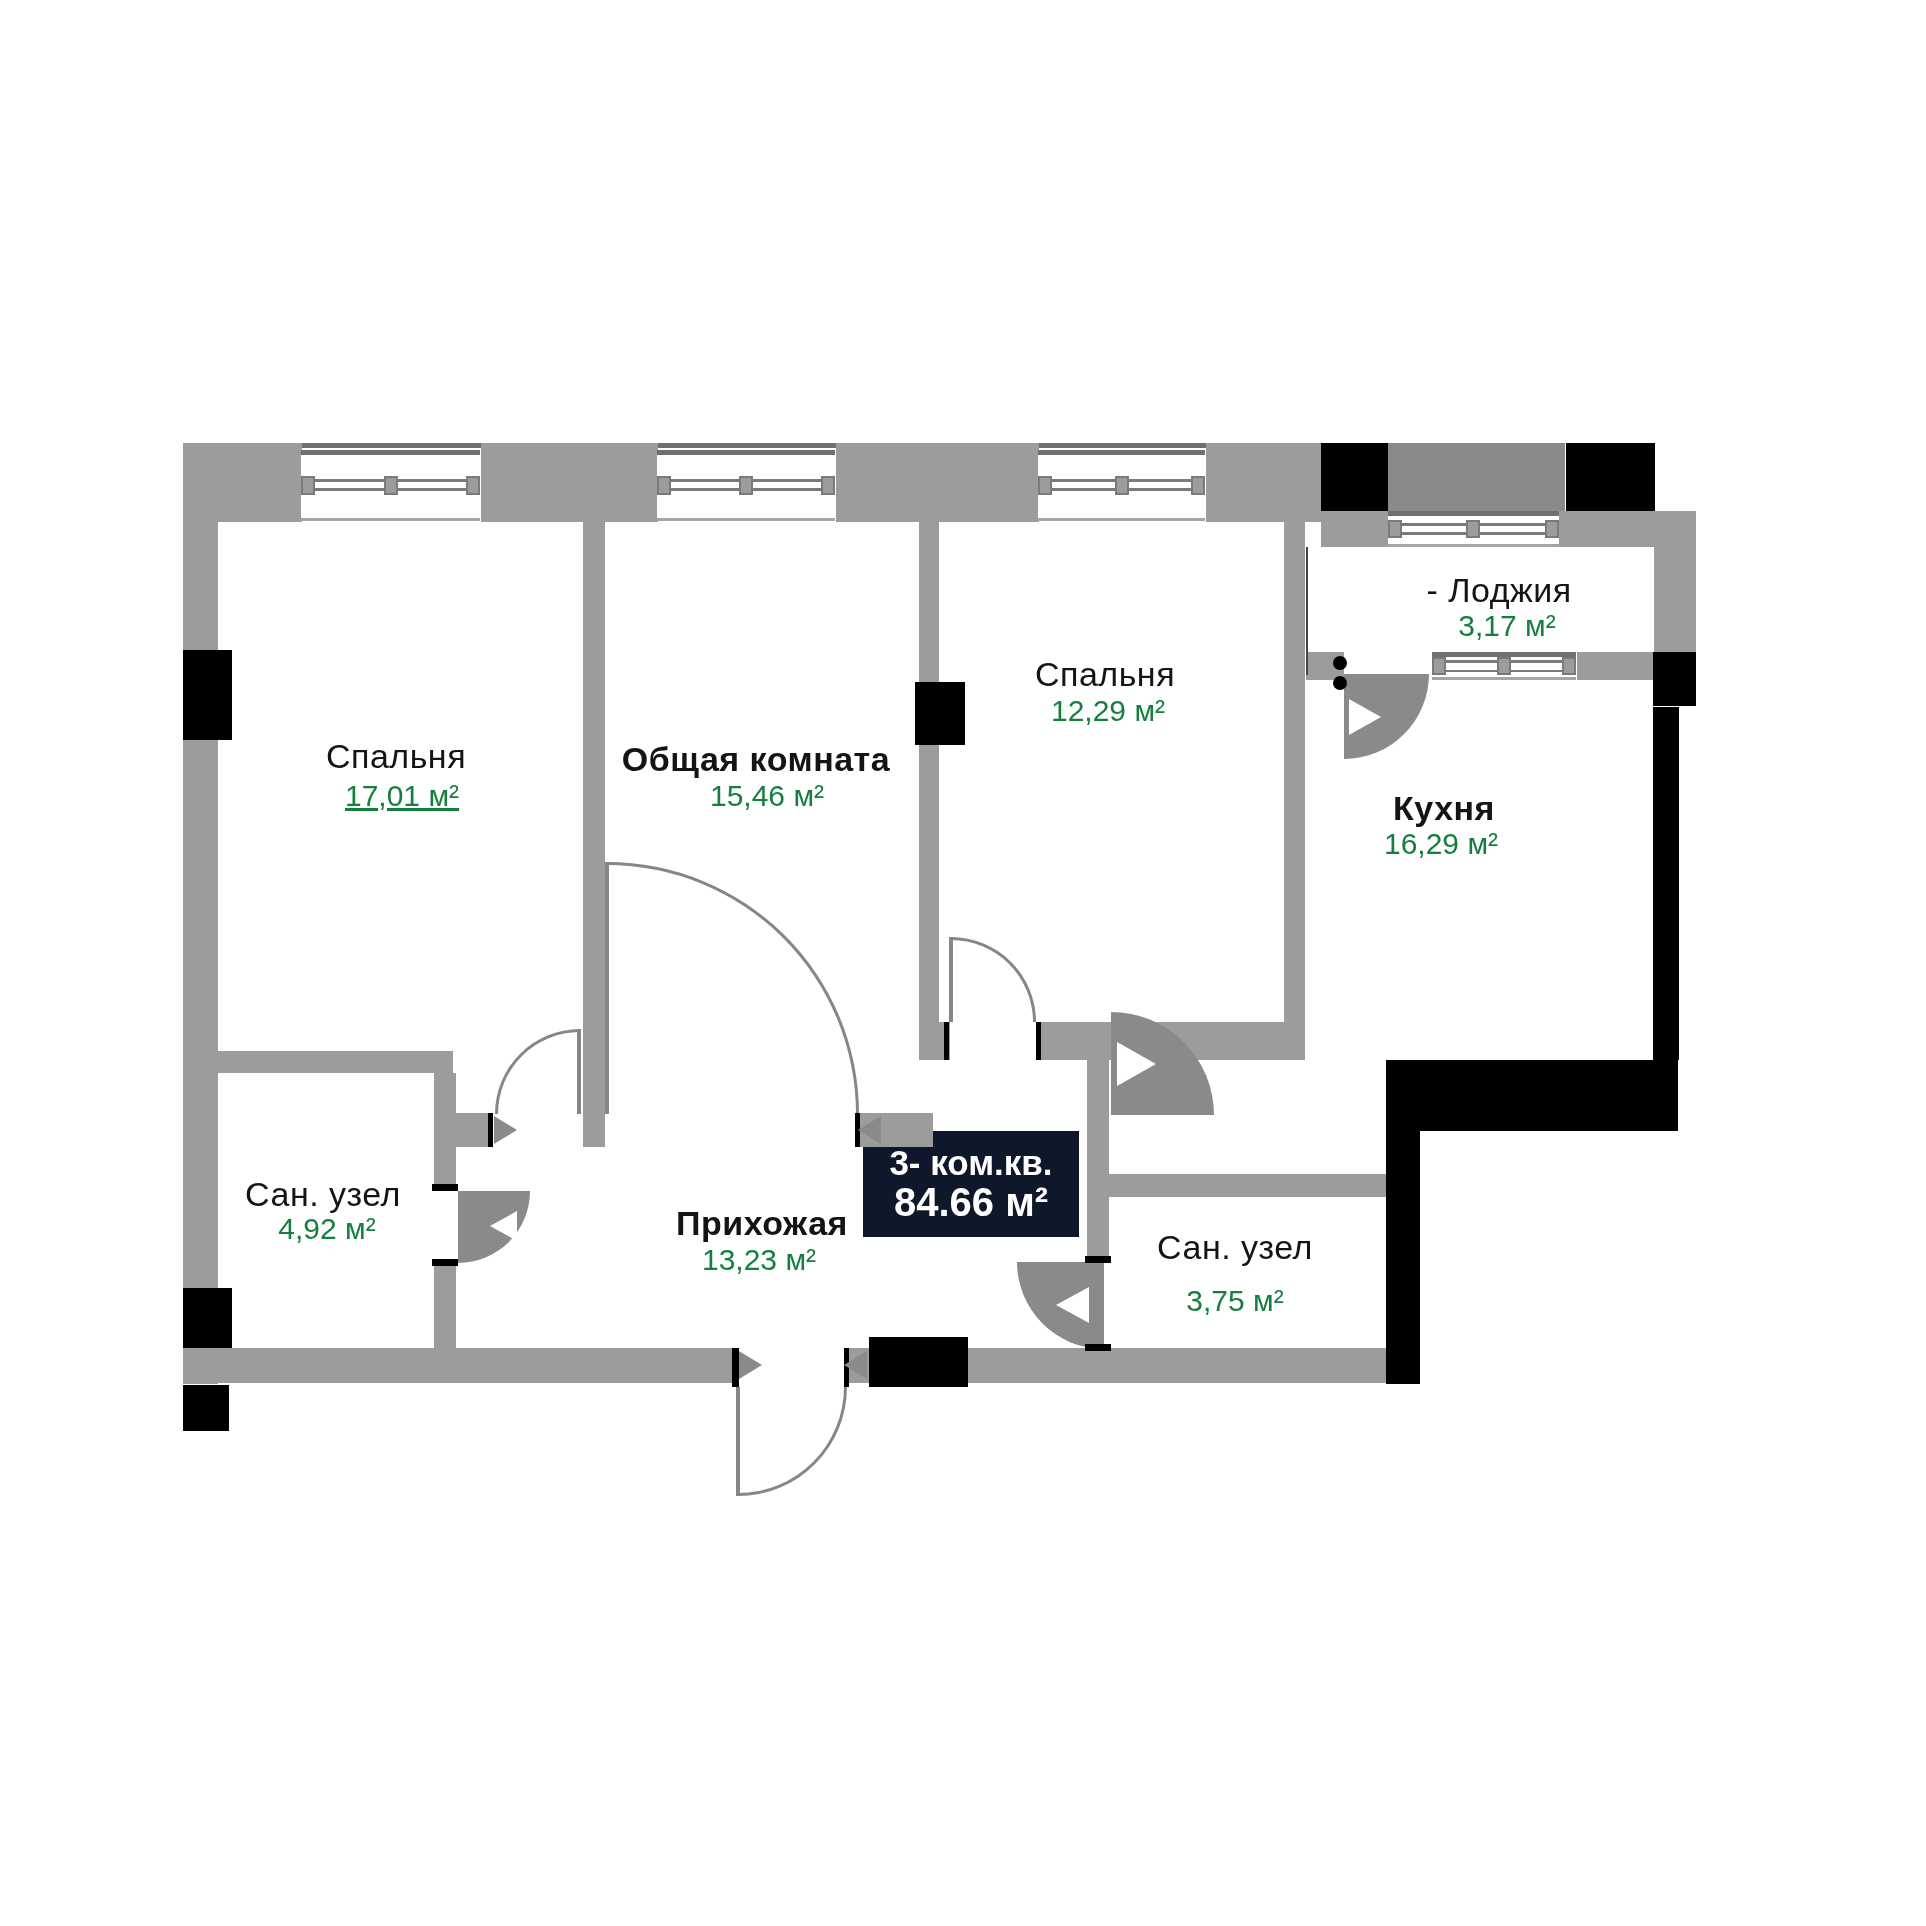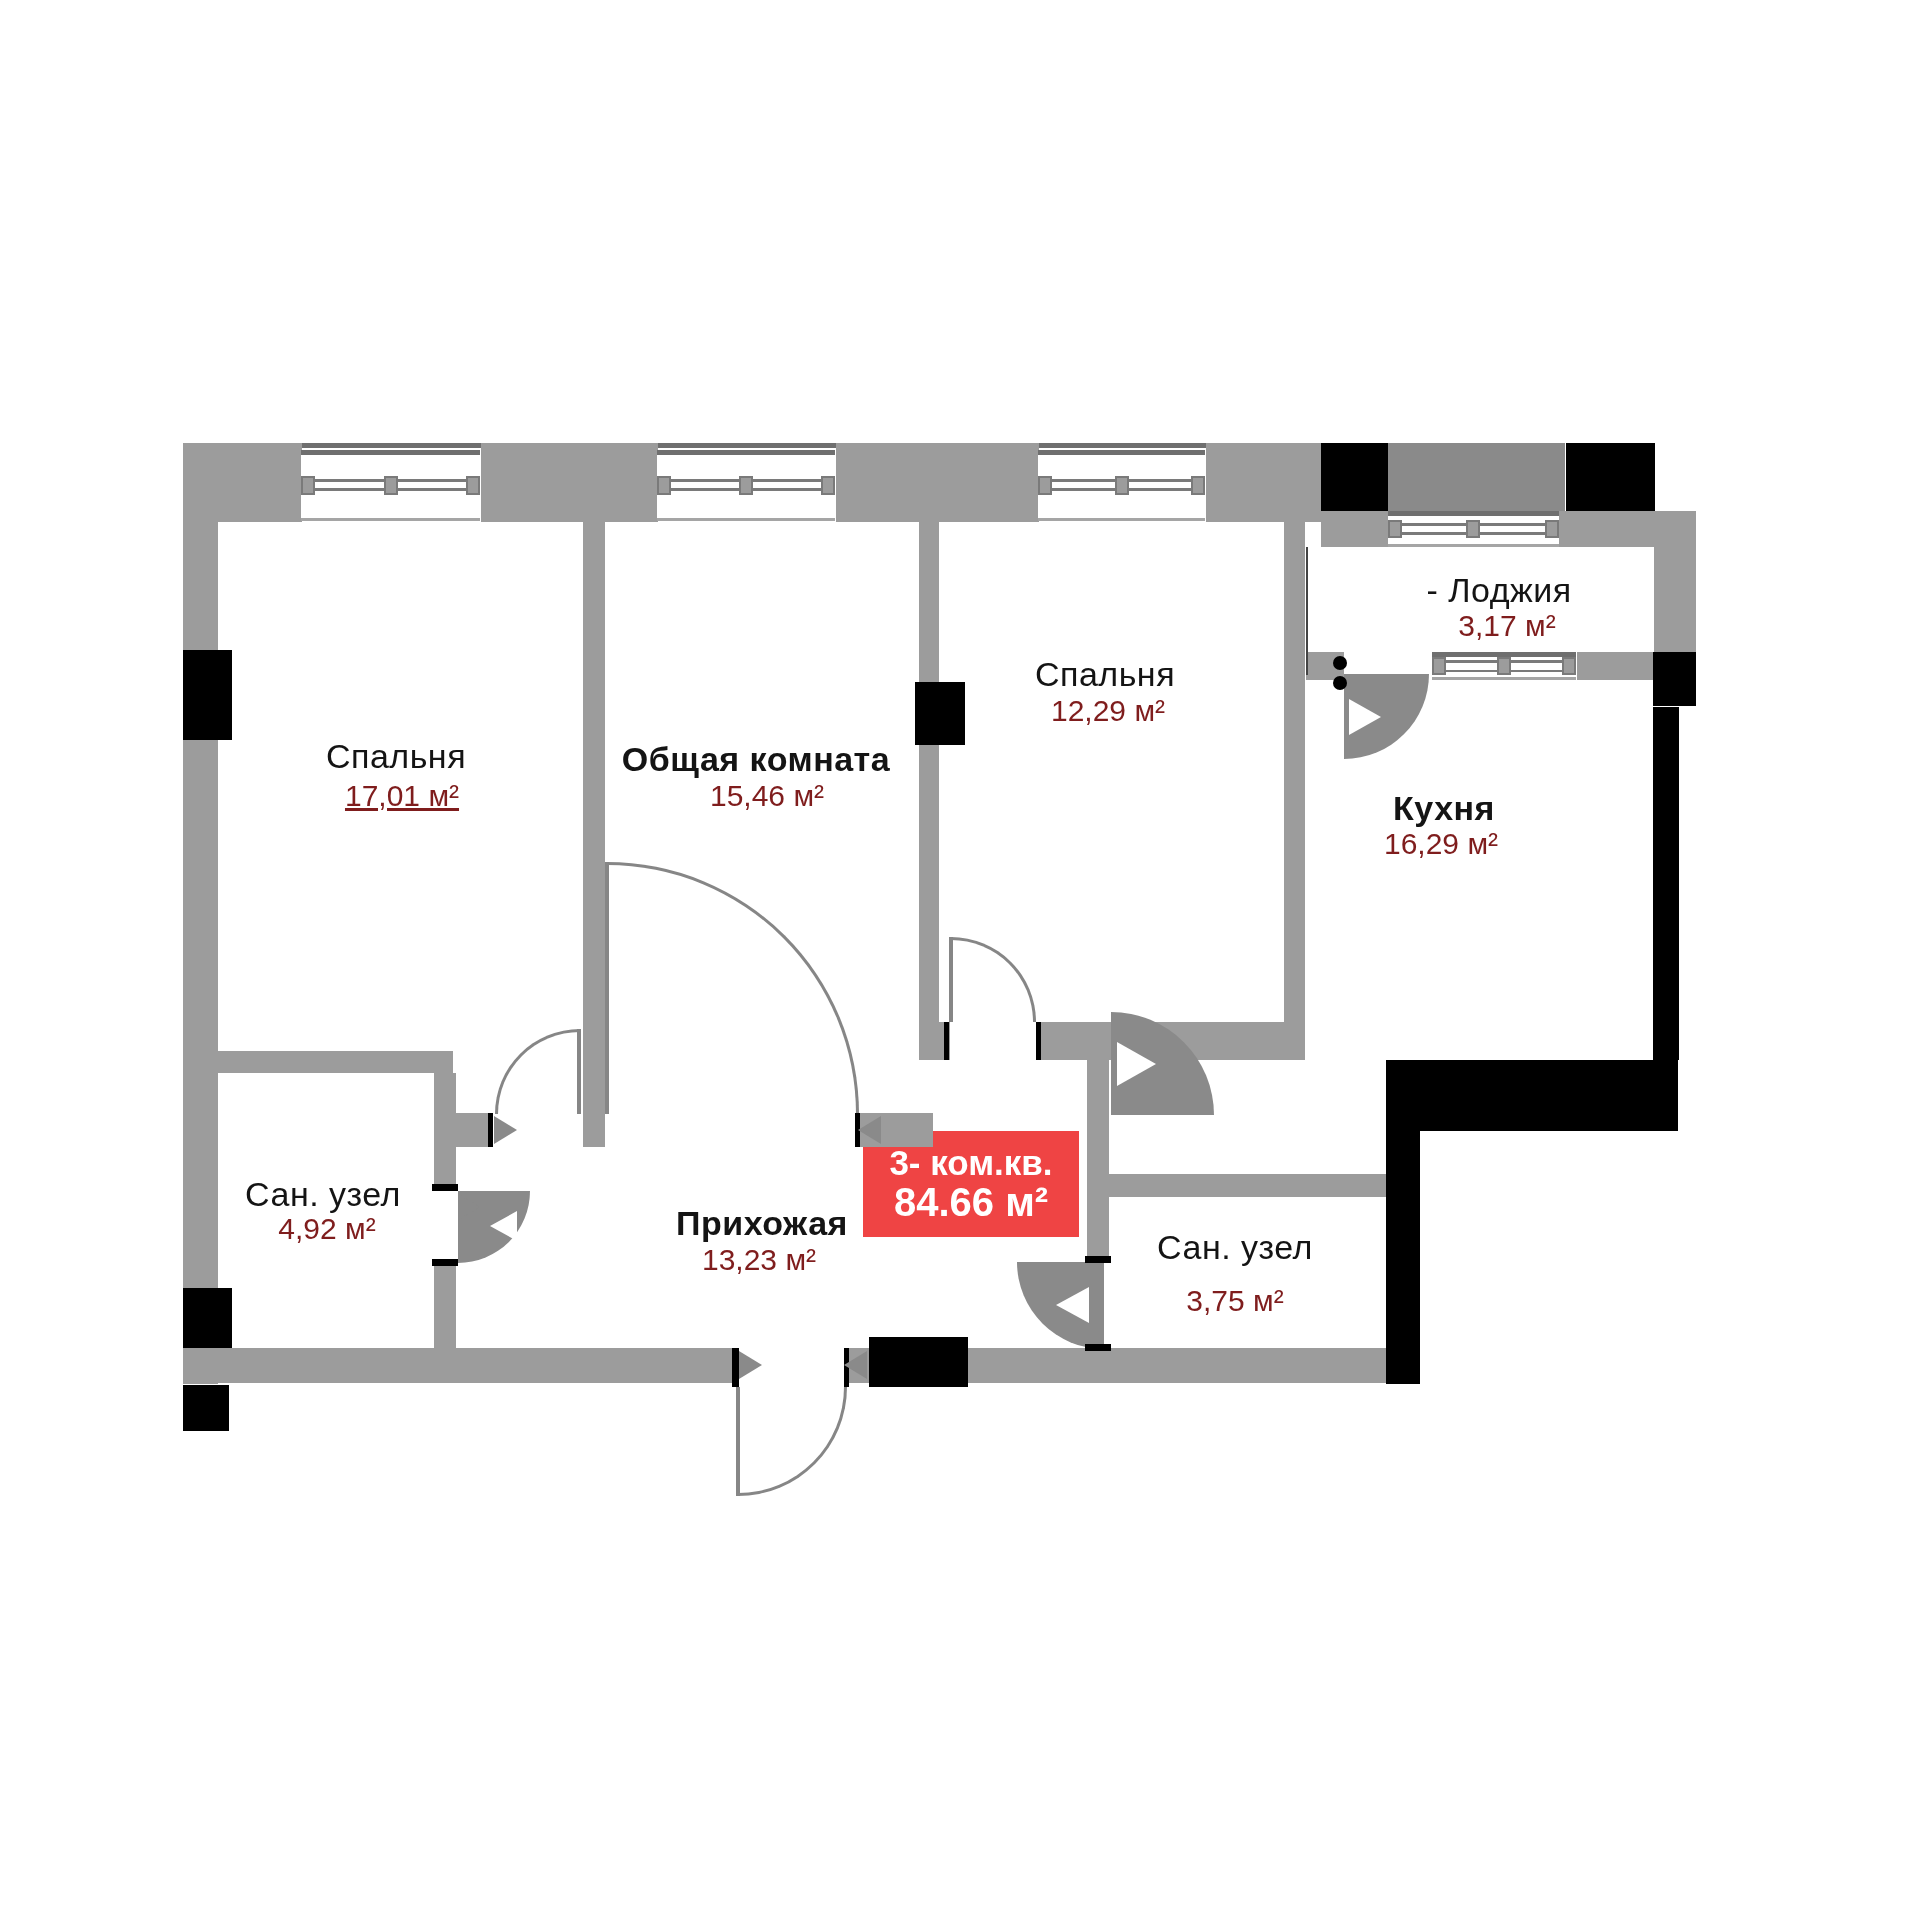--- a/index.html
+++ b/index.html
@@ -2,23 +2,23 @@
 <html style="font-size:8.7px"><head>
 <meta charset="utf-8">
 <style>
   html,body{margin:0;padding:0;background:#ffffff;}
   #plan{position:relative;width:1926px;height:1926px;background:#ffffff;overflow:hidden;
         font-family:"Liberation Sans", sans-serif;}
   .abs{position:absolute;}
   .room-name{position:absolute;transform:translate(-50%,-50%);white-space:nowrap;
              font-size:34px;color:#141414;letter-spacing:0.5px;}
   .room-area{position:absolute;transform:translate(-50%,-50%);white-space:nowrap;
-             font-size:30px;color:#7f1d1d;}
+             font-size:30px;color:#15803d;}
   #title-box{position:absolute;left:863px;top:1131px;width:216px;height:106px;
-             background:#ef4444;color:#fff;display:flex;flex-direction:column;
+             background:#0f172a;color:#fff;display:flex;flex-direction:column;
              align-items:center;justify-content:center;line-height:1.05;}
   #title-box .l1{font-size:35px;font-weight:700;}
   #title-box .l2{font-size:40px;font-weight:700;}
   .win{position:absolute;background:#fff;}
   .win .topline{position:absolute;left:0;top:0;width:100%;height:5.4px;background:#6f6f6f;}
   .win .botline{position:absolute;left:0;bottom:0;width:100%;height:3.3px;background:#a5a5a5;}
   .win .rail{position:absolute;left:0;width:100%;height:12px;}
   .win .rail:before,.win .rail:after{content:"";position:absolute;left:0;width:100%;height:2.7px;background:#7a7a7a;}
   .win .rail:before{top:0;} .win .rail:after{bottom:0;}
   .mull{position:absolute;background:#9c9c9c;border:2.2px solid #7a7a7a;box-sizing:border-box;}

